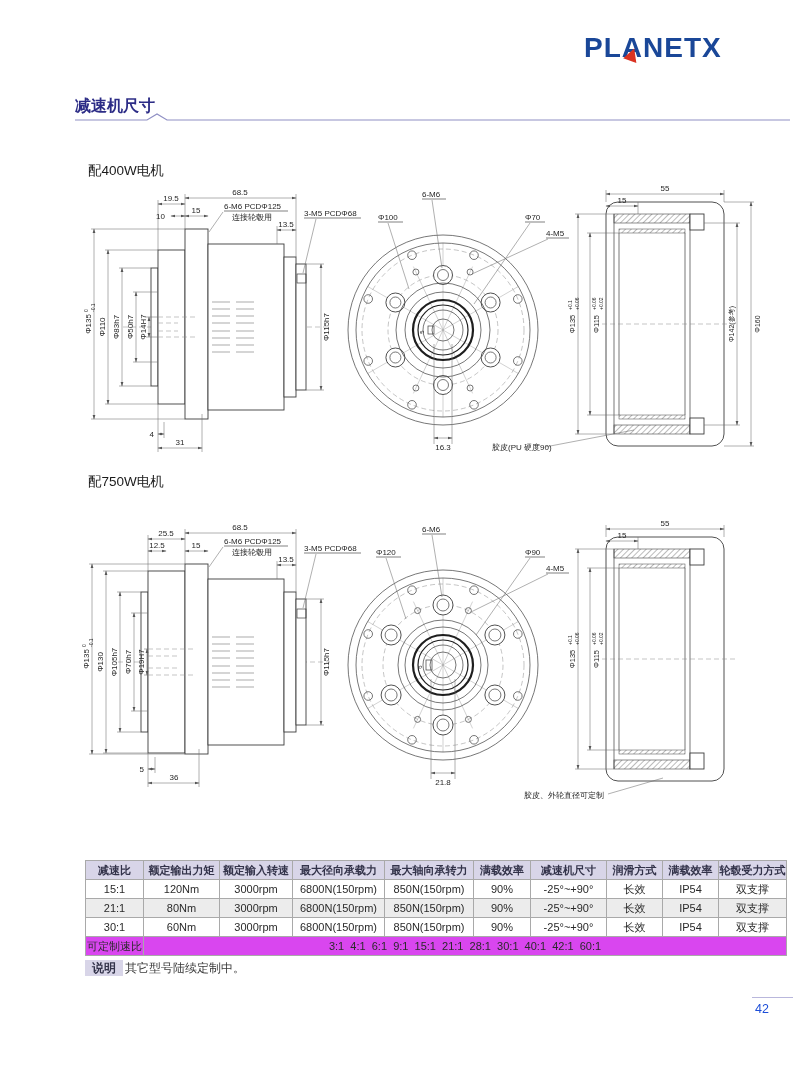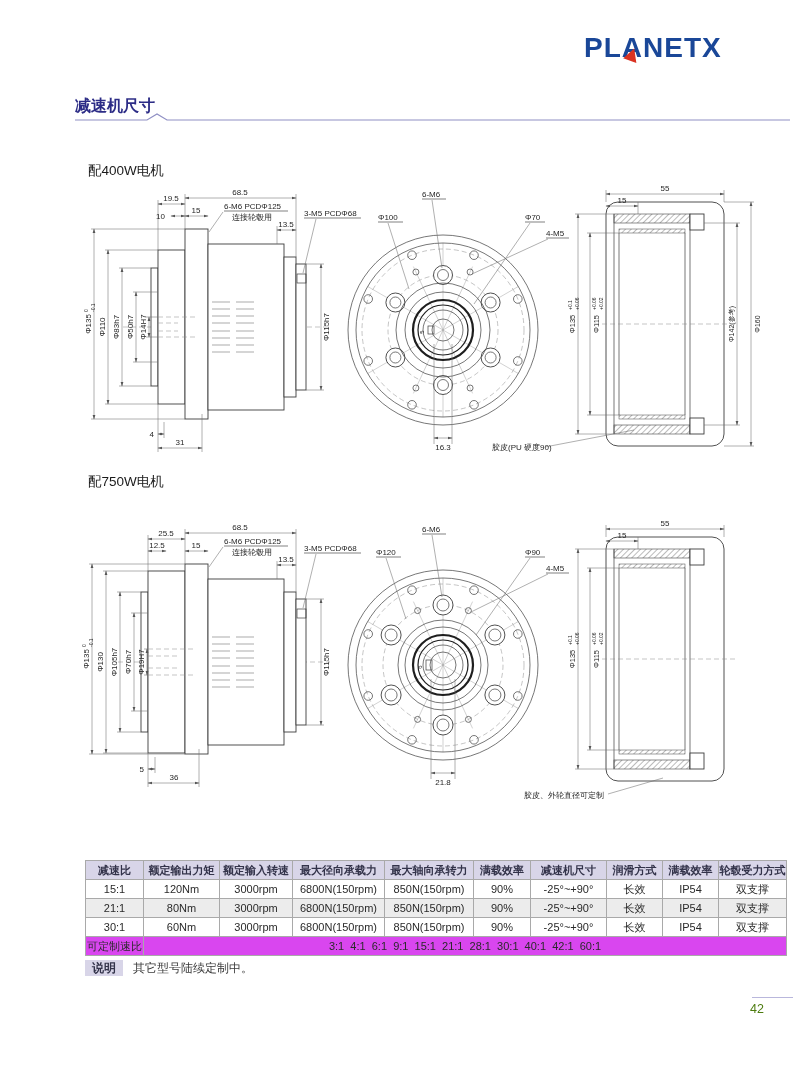--- a/index.html
+++ b/index.html
@@ -33,25 +33,25 @@
   .spec{position:absolute;left:85px;top:860px;width:701px;border-collapse:collapse;
         font-size:11px;color:#2a2a2a;table-layout:fixed;}
   .spec th,.spec td{border:1px solid #a9a9a9;text-align:center;padding:1px 0;height:16px;
         overflow:hidden;white-space:nowrap;}
   .spec th{background:#d8d5e8;font-weight:600;color:#33334a;margin-top:8px;}
   .spec tr.alt td{background:#ececec;}
   .spec tr.custom td{background:#d946ef;}
   .spec td.pre{white-space:pre;}
   
   .note{position:absolute;left:85px;top:960px;font-size:12px;color:#3a3a3a;}
-  .note-badge{background:#d8d5e8;color:#33334a;padding:1px 7px;margin-right:10px;font-weight:600;}
+  .note-badge{background:#d8d5e8;color:#33334a;padding:1px 7px;margin-right:2px;font-weight:600;}
   
   .pageline{position:absolute;left:752px;top:997px;width:41px;border-top:1.5px solid #b9b7dc;}
-  .pagenum{position:absolute;left:750px;top:1002px;width:24px;text-align:left;
-           font-size:12.5px;color:#4d7c0f;}
+  .pagenum{position:absolute;left:750px;top:1002px;width:24px;text-align:center;
+           font-size:12.5px;color:#1d4ed8;}
 </style>
 </head>
 <body>
 
 <div class="page">
 
   <div class="logo"><span>PL</span><span class="logo-a"><span>A</span><span class="tri"></span></span><span>NETX</span></div>
 
   <div class="title">减速机尺寸</div>
   <svg class="title-rule" width="716" height="12">

